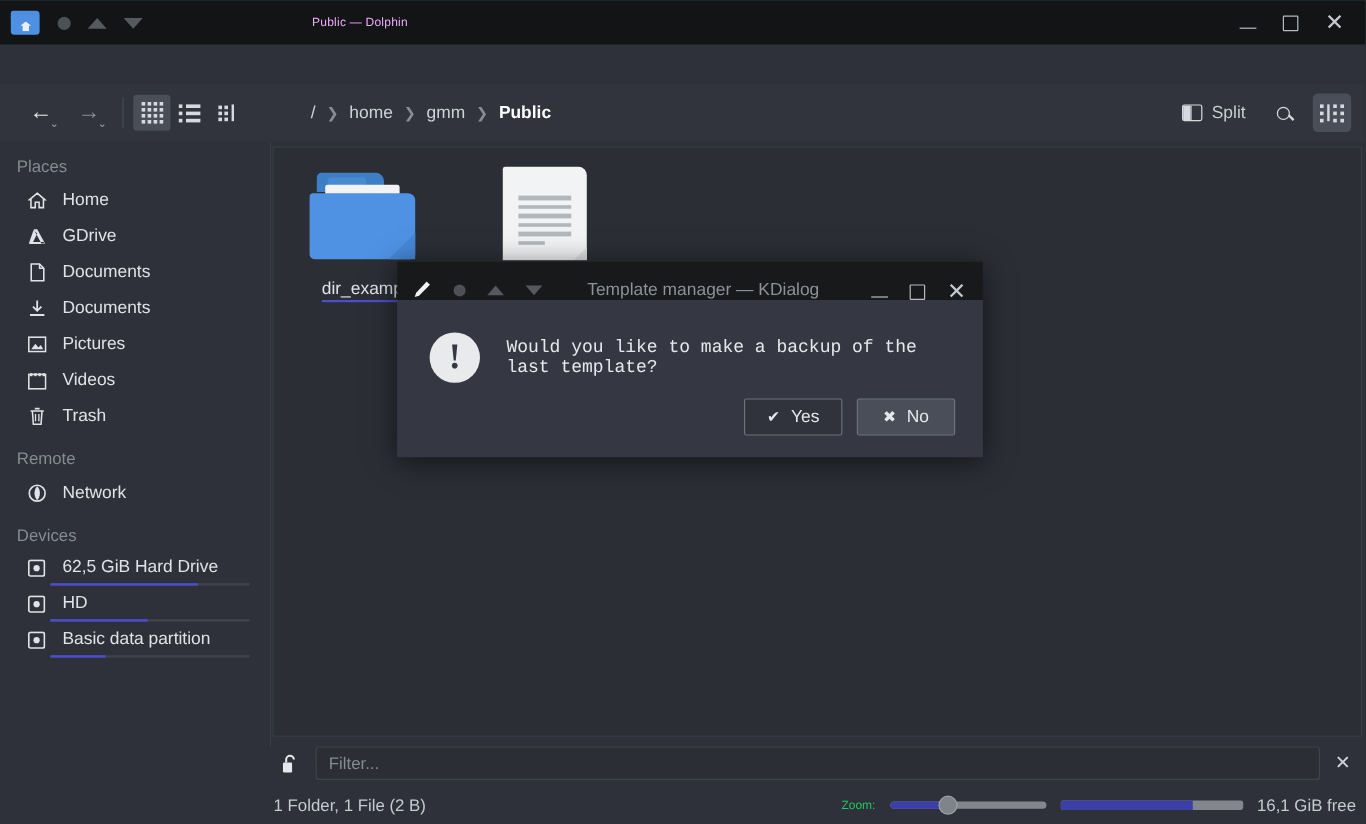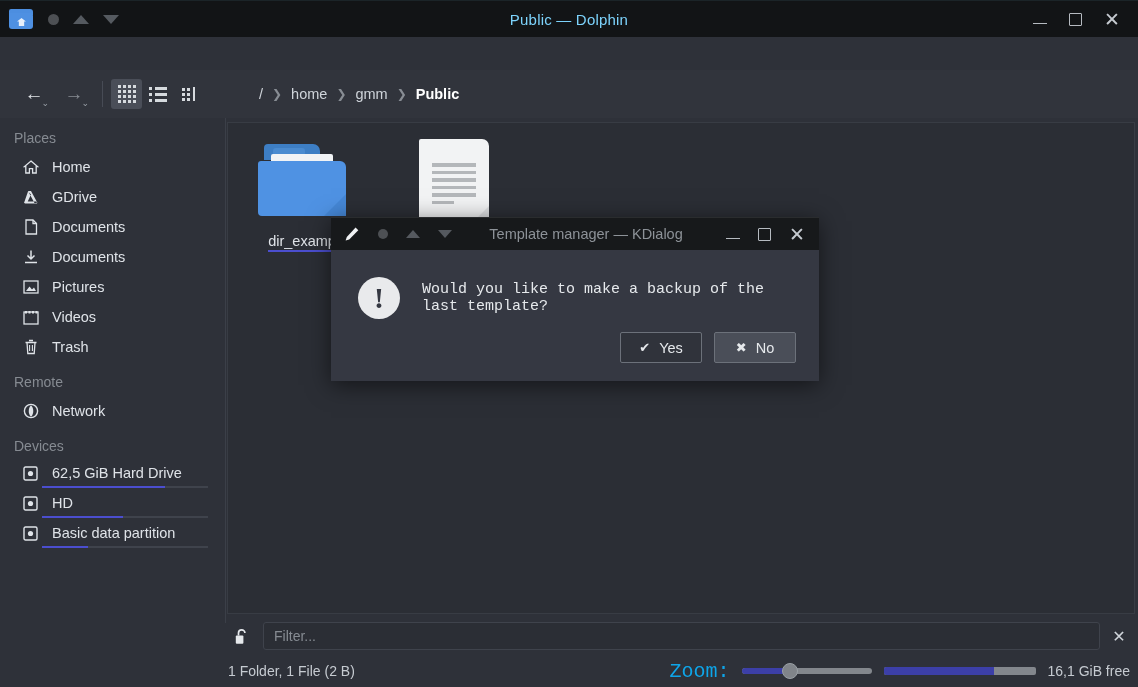--- a/index.html
+++ b/index.html
@@ -36,21 +36,21 @@
   .tb-appicon .house {
     position: absolute; left: 9px; top: 10px; width: 9px; height: 8px;
   }
   .tb-dot { width: 11px; height: 11px; border-radius: 50%; background: #4d5054; }
   .tri-up, .tri-dn {
     width: 0; height: 0; border-left: 8px solid transparent; border-right: 8px solid transparent;
   }
   .tri-up { border-bottom: 9px solid #555a60; }
   .tri-dn { border-top: 9px solid #555a60; }
   .tb-title {
-    flex: 1; text-align: center; color: #7dd3fc; font-size: 15px;
+    flex: 1; text-align: left; color: #f0abfc; font-size: 10px;
     letter-spacing: .2px;
   }
   .tb-ctrls { display: flex; align-items: center; gap: 22px; padding-right: 18px; width: 260px; justify-content: flex-end; }
   .wc { color: #b6bbc1; font-size: 15px; line-height: 1; cursor: default; }
   .wc-min { width: 14px; height: 1px; background: #b6bbc1; margin-top: 8px; }
   .wc-max { width: 13px; height: 13px; border: 1.6px solid #b6bbc1; border-radius: 1px; }
   .wc-close { font-size: 19px; color: #c6cbd1; line-height: 13px; }
 
   
   .menubar {
@@ -179,39 +179,39 @@
   }
   .filter-input::placeholder { color: #868b92; }
   .filter-close { color: #cfd4da; font-size: 16px; width: 18px; text-align: center; cursor: default; }
 
   .statusbar {
     position: absolute; left: 0; top: 655px; width: 1138px; height: 32px;
     display: flex; align-items: center;
   }
   .status-text { color: #c6cbd1; font-size: 14px; margin-left: 228px; }
   .status-right { margin-left: auto; display: flex; align-items: center; gap: 12px; padding-right: 8px; }
-  .zoom-label { color: #0ea5e9; font-size: 20px; font-family: Liberation Mono, monospace; }
+  .zoom-label { color: #22c55e; font-size: 10px; }
   .slider { position: relative; width: 130px; height: 14px; display: flex; align-items: center; }
   .slider .groove { position: absolute; left: 0; right: 0; height: 6px; background: #83878d; border-radius: 3px; }
   .slider .fill { position: absolute; left: 0; height: 6px; background: #3c3fa8; border-radius: 3px 0 0 3px; }
   .slider .handle {
     position: absolute; width: 16px; height: 16px; border-radius: 50%;
     background: #80848a; border: 1px solid #9aa0a6;
   }
   .freebar { position: relative; width: 152px; height: 8px; background: #83878d; border-radius: 2px; }
   .freebar i { display: block; height: 8px; background: #3c3fa8; border-radius: 2px 0 0 2px; }
   .free-label { color: #c6cbd1; font-size: 14px; }
 
   
   .dialog {
     position: absolute; left: 331px; top: 217px; width: 488px; height: 164px;
     box-shadow: 0 4px 22px rgba(0,0,0,.55);
   }
   .dlg-title {
-    height: 33px; background: #17191b; display: flex; align-items: center;
+    height: 33px; background: #17191b; display: flex; align-items: flex-end;
     border-top: 1px solid #2a2c2e;
   }
   .dlg-left { display: flex; align-items: center; gap: 18px; padding-left: 12px; }
   .pencil { width: 17px; height: 17px; position: relative; }
   .dlg-dot { width: 10px; height: 10px; border-radius: 50%; background: #4d5054; }
   .dlg-tri-up { width: 0; height: 0; border-left: 7px solid transparent; border-right: 7px solid transparent; border-bottom: 8px solid #55595f; }
   .dlg-tri-dn { width: 0; height: 0; border-left: 7px solid transparent; border-right: 7px solid transparent; border-top: 8px solid #55595f; }
   .dlg-title-text { flex: 1; text-align: center; color: #8d9298; font-size: 14.5px; margin-left: -6px; }
   .dlg-ctrls { display: flex; align-items: center; gap: 18px; padding-right: 14px; }
   .dlg-body {
@@ -325,20 +325,48 @@
     <div class="breadcrumb">
       <div class="bc-item">/</div>
       <div class="bc-sep">❯</div>
       <div class="bc-item">home</div>
       <div class="bc-sep">❯</div>
       <div class="bc-item">gmm</div>
       <div class="bc-sep">❯</div>
       <div class="bc-item current">Public</div>
     </div>
 
+    <div class="tb-right">
+      <div class="split-btn">
+        <div class="split-ico">
+            <div class="l"></div>
+            <div class="m"></div>
+          </div>
+        <div class="split-label">Split</div>
+      </div>
+      <div class="search-ico">
+          <div class="magn"></div>
+        </div>
+      <div class="ctrl-btn">
+        <div class="cl">
+            <i></i>
+            <i></i>
+            <i></i>
+          </div>
+        <div class="vb"></div>
+        <div class="cl2">
+            <i></i>
+            <i></i>
+            <i></i>
+            <i></i>
+            <i></i>
+            <i></i>
+          </div>
+      </div>
+    </div>
   </div>
 
   <div class="sidebar">
     <div class="sb-sep-line"></div>
 
     <div class="sb-group">Places</div>
 
     <div class="sb-item">
       <span class="sb-ico">
         <svg width="16" height="16" viewBox="0 0 16 16">

